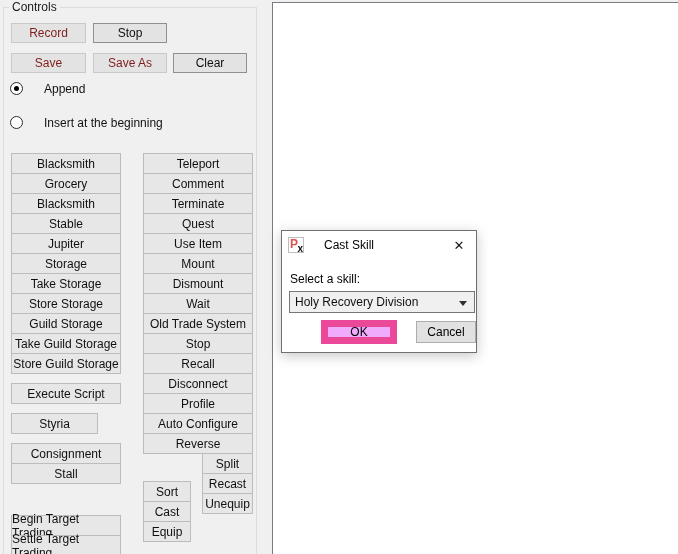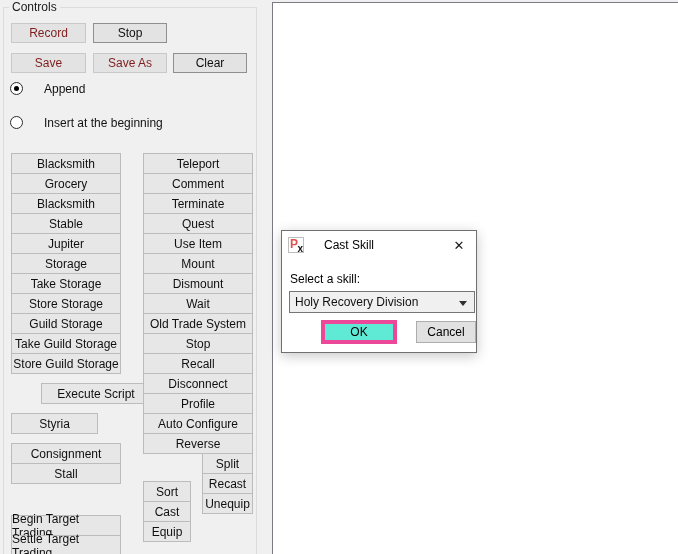--- a/index.html
+++ b/index.html
@@ -45,22 +45,22 @@
   .dlg-title{margin-left:20px;color:#000;}
   .closebtn{margin-left:auto;width:34px;height:28px;display:flex;align-items:center;
             justify-content:center;font-size:13px;color:#1a1a1a;}
   .dlg-label{position:absolute;left:8px;top:41px;color:#000;}
   .combo{position:absolute;left:7px;top:60px;width:186px;height:22px;background:#f0f0f0;
          border:1px solid #767676;box-sizing:border-box;display:flex;align-items:center;
          padding-left:5px;}
   .combo .caret{position:absolute;right:7px;top:9px;width:0;height:0;
                 border-left:4px solid transparent;border-right:4px solid transparent;
                 border-top:5px solid #303030;}
-  .okbtn{position:absolute;left:39px;top:89px;width:76px;height:24px;background:#5eead4;
-         border:4px solid #ec4899;box-sizing:border-box;display:flex;align-items:center;
+  .okbtn{position:absolute;left:39px;top:89px;width:76px;height:24px;background:#f0abfc;
+         border:7px solid #ec4899;box-sizing:border-box;display:flex;align-items:center;
          justify-content:center;color:#000;}
   .cancelbtn{position:absolute;left:134px;top:90px;width:60px;height:22px;background:#e1e1e1;
          border:1px solid #adadad;box-sizing:border-box;display:flex;align-items:center;
          justify-content:center;color:#000;}
 </style>
 </head>
 <body>
 
 <div class="app">
 
@@ -92,21 +92,21 @@
     <div class="btn">Stable</div>
     <div class="btn">Jupiter</div>
     <div class="btn">Storage</div>
     <div class="btn">Take Storage</div>
     <div class="btn">Store Storage</div>
     <div class="btn">Guild Storage</div>
     <div class="btn">Take Guild Storage</div>
     <div class="btn">Store Guild Storage</div>
   </div>
 
-  <div class="btn" style="left:11px;top:383px;width:110px;height:21px;margin-left:30px;">Execute Script</div>
+  <div class="btn" style="left:11px;top:383px;width:110px;height:21px;">Execute Script</div>
   <div class="btn" style="left:11px;top:413px;width:87px;height:21px;">Styria</div>
 
   <div class="stack" style="left:11px;top:443px;width:110px;">
     <div class="btn">Consignment</div>
     <div class="btn">Stall</div>
   </div>
 
   <div class="stack" style="left:11px;top:515px;width:110px;">
     <div class="btn">Begin Target Trading</div>
     <div class="btn">Settle Target Trading</div>

